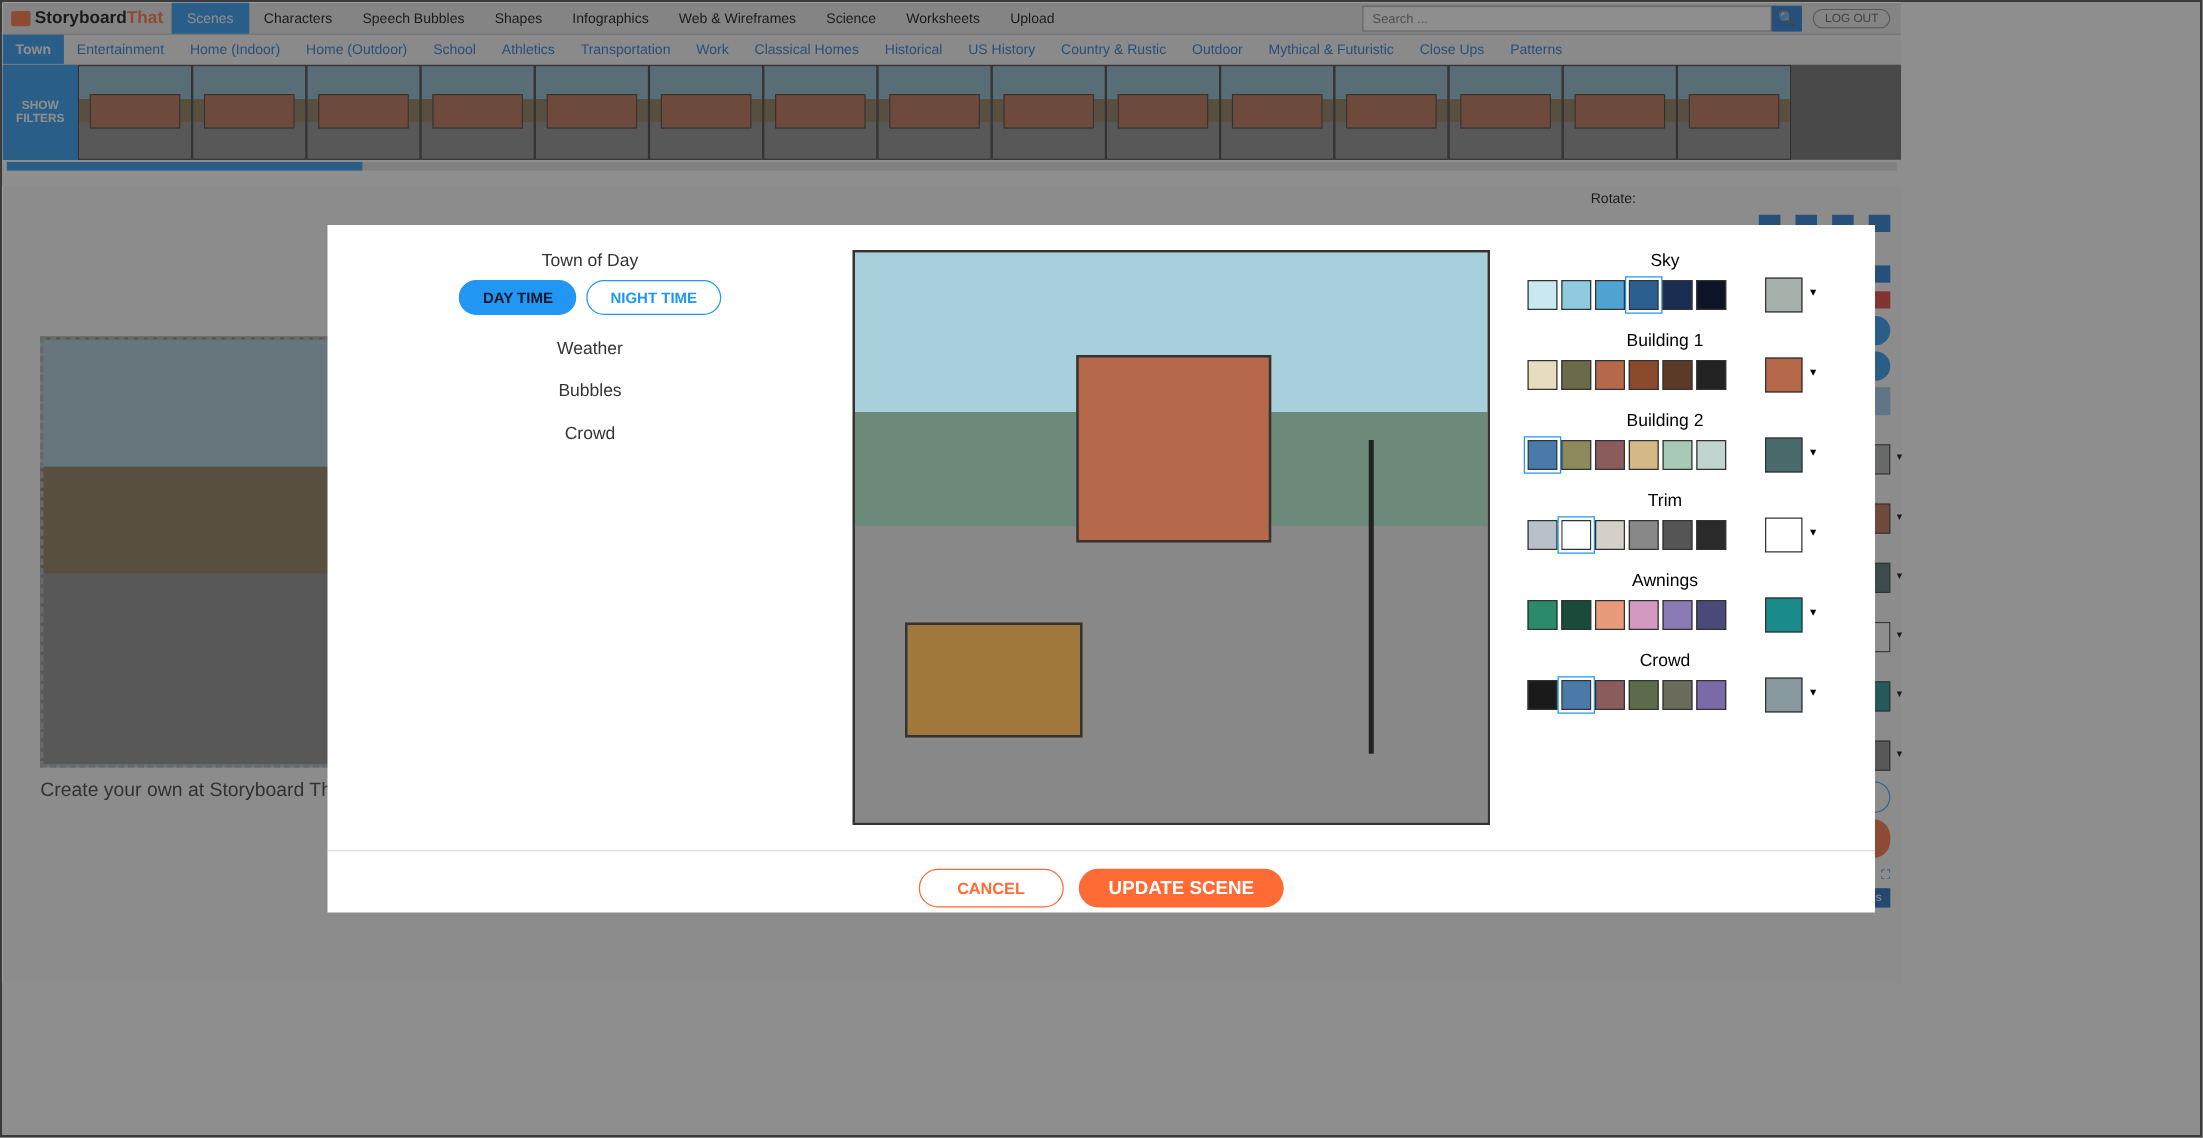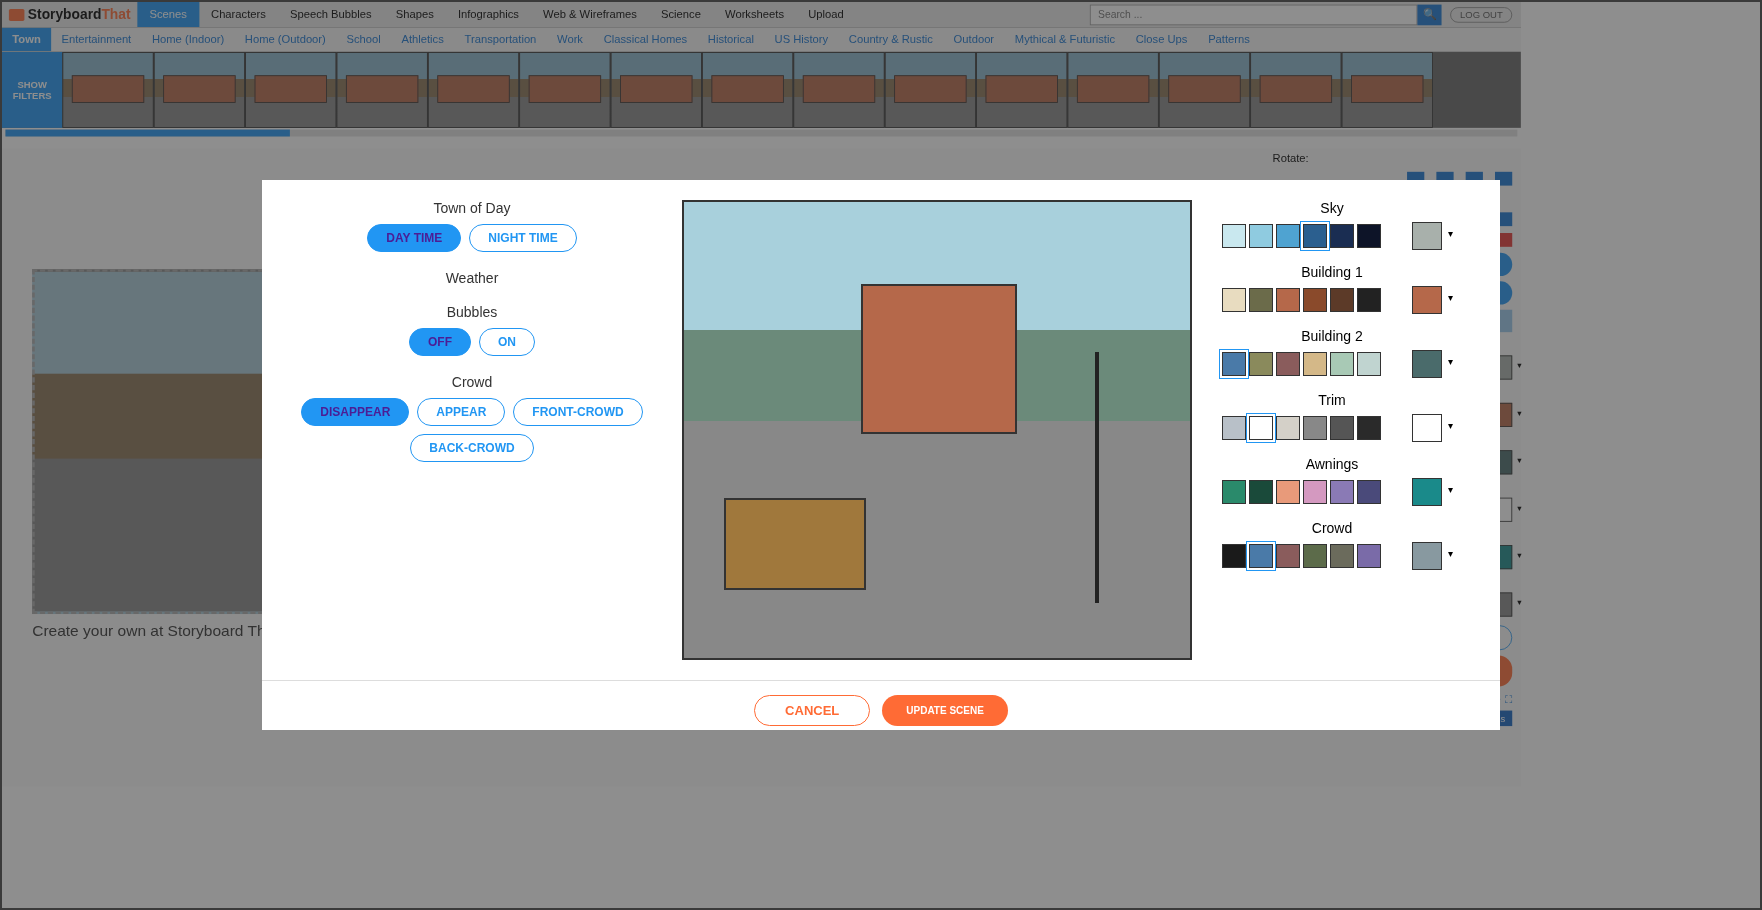--- a/index.html
+++ b/index.html
@@ -56,32 +56,32 @@
 .zoom-thumb { position: absolute; left: 40%; top: -4px; width: 14px; height: 14px; background: #1976d2; border-radius: 50%; }
 .help-bar { display: flex; justify-content: space-between; background: #1565c0; color: #fff; font-size: 11px; padding: 3px 8px; margin-top: 6px; }
 .overlay { position: absolute; inset: 0; background: rgba(50,50,50,0.55); display: flex; align-items: center; justify-content: center; }
 .modal { background: #fff; width: 1238px; height: 550px; position: relative; display: flex; flex-direction: column; }
 .modal-body { flex: 1; display: flex; padding: 20px 30px; gap: 30px; }
 .options-col { width: 360px; text-align: center; }
 .opt-group { margin-bottom: 18px; }
 .opt-label { font-size: 14px; margin-bottom: 8px; color: #333; }
 .pill-row { display: flex; justify-content: center; gap: 8px; flex-wrap: wrap; }
 .pill { border: 1.5px solid #2196f3; color: #2196f3; background: #fff; border-radius: 16px; padding: 6px 18px; cursor: pointer; font-size: 12px; font-weight: bold; }
-.pill.active { background: #2196f3; color: #4c1d95; }
+.pill.active { background: #2196f3; color: #0f172a; }
 .preview-col { width: 510px; }
 .preview-img { width: 510px; height: 460px; background: linear-gradient(#a8d0dc 28%, #6b8a7a 28%, #6b8a7a 48%, #888 48%); border: 2px solid #333; position: relative; }
 .preview-img::before { content: ''; position: absolute; top: 18%; left: 35%; width: 30%; height: 32%; background: #b5684a; border: 2px solid #333; }
 .preview-bench { position: absolute; bottom: 15%; left: 8%; width: 28%; height: 20%; background: #a0783c; border: 2px solid #333; }
 .preview-lamp { position: absolute; bottom: 12%; right: 18%; width: 4px; height: 55%; background: #222; }
 .colors-col { width: 220px; text-align: center; }
 .mcolor-section { margin-bottom: 14px; }
 .mcolor-label { font-size: 14px; margin-bottom: 6px; }
 .modal-footer { border-top: 1px solid #ddd; padding: 14px; display: flex; justify-content: center; gap: 12px; }
 .cancel-btn { border: 1.5px solid #ff6b35; color: #ff6b35; background: #fff; border-radius: 16px; padding: 7px 30px; cursor: pointer; font-weight: bold; font-size: 13px; }
-.update-btn { background: #ff6b35; color: #fff; border: none; border-radius: 16px; padding: 7px 24px; cursor: pointer; font-weight: bold; font-size: 10px; }
+.update-btn { background: #ff6b35; color: #fff; border: none; border-radius: 16px; padding: 7px 24px; cursor: pointer; font-weight: bold; font-size: 15px; }
 </style>
 </head>
 <body>
 
 <div class="app">
 <div class="topbar">
   <div class="logo">
     <span class="logo-icon"></span>
     <span>Storyboard</span>
         <span class="orange">That</span>
@@ -293,33 +293,23 @@
             <div class="pill-row">
               <div class="pill active">DAY TIME</div>
               <div class="pill">NIGHT TIME</div>
             </div>
           </div>
           <div class="opt-group">
             <div class="opt-label">Weather</div>
           </div>
           <div class="opt-group">
             <div class="opt-label">Bubbles</div>
-            <div class="pill-row">
-              <div class="pill active">OFF</div>
-              <div class="pill">ON</div>
-            </div>
           </div>
           <div class="opt-group">
             <div class="opt-label">Crowd</div>
-            <div class="pill-row">
-              <div class="pill active">DISAPPEAR</div>
-              <div class="pill">APPEAR</div>
-              <div class="pill">FRONT-CROWD</div>
-              <div class="pill">BACK-CROWD</div>
-            </div>
           </div>
         </div>
       <div class="preview-col">
         <div class="preview-img">
           <div class="preview-bench"></div>
             <div class="preview-lamp"></div>
         </div>
       </div>
       <div class="colors-col" id="colors-col">
           <div class="mcolor-section">

